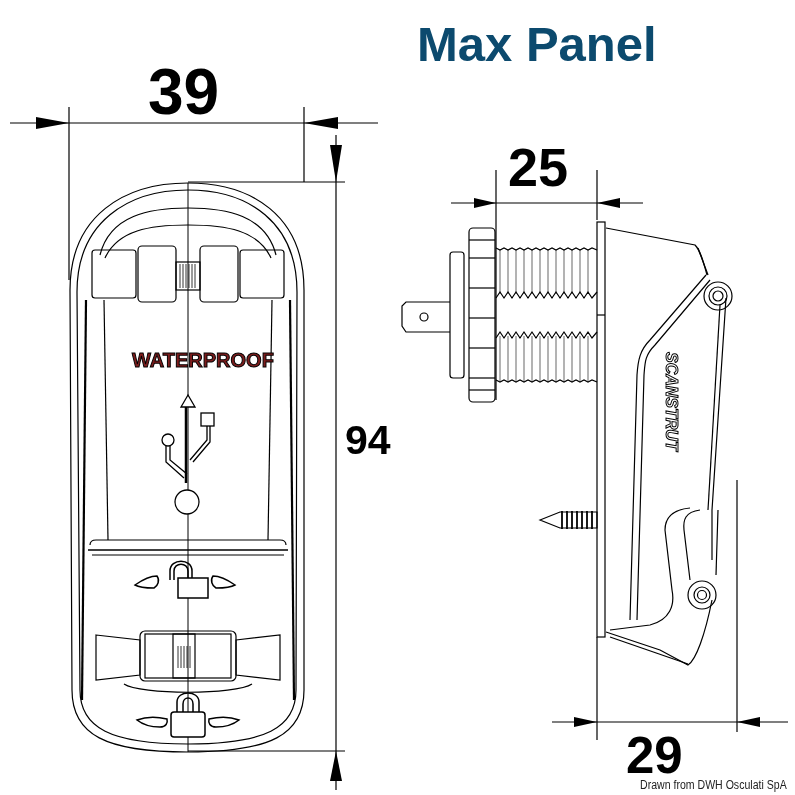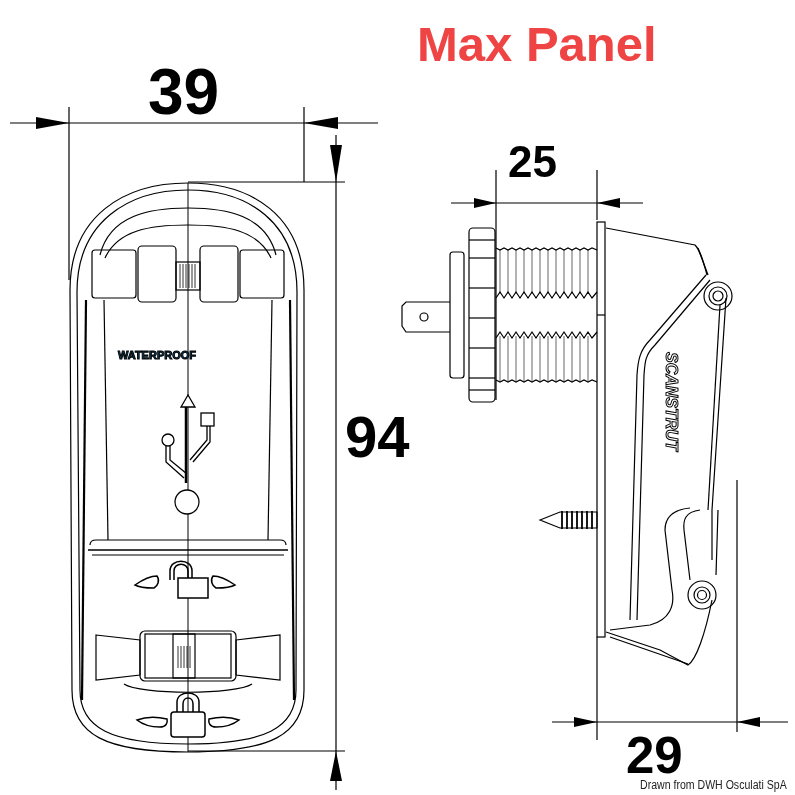--- a/index.html
+++ b/index.html
@@ -2,25 +2,25 @@
 <html><head>
 <meta charset="utf-8">
 <style>
   html, body { margin: 0; padding: 0; background: #ffffff; }
   body { width: 795px; height: 795px; position: relative; overflow: hidden;
          font-family: "Liberation Sans", sans-serif; }
   #drawing { position: absolute; left: 0; top: 0; width: 795px; height: 795px; }
   .dim-label { position: absolute; font-family: "Liberation Sans", sans-serif;
                font-weight: bold; color: #000; line-height: 1; }
   .title { position: absolute; left: 417px; top: 22px; font-family: "Liberation Sans", sans-serif;
-           font-weight: bold; font-size: 49px; line-height: 45px; color: #ef4444; white-space: nowrap; }
+           font-weight: bold; font-size: 49px; line-height: 45px; color: #0c4a6e; white-space: nowrap; }
   .credit { position: absolute; right: 8px; bottom: 3px; font-family: "Liberation Sans", sans-serif;
             font-size: 12px; color: #222; transform: scaleX(0.88); transform-origin: right bottom; }
-  .wp-text { position: absolute; left: 118px; top: 349px; font-family: "Liberation Sans", sans-serif;
-             font-weight: bold; font-size: 11px; color: #0c4a6e; -webkit-text-stroke: 1px #000;
+  .wp-text { position: absolute; left: 132px; top: 349px; font-family: "Liberation Sans", sans-serif;
+             font-weight: bold; font-size: 20px; color: #7f1d1d; -webkit-text-stroke: 1px #000;
              letter-spacing: 0px; }
   .brand { position: absolute; left: 640px; top: 420px; font-family: "Liberation Sans", sans-serif;
            font-weight: bold; font-style: italic; font-size: 16px; color: #fff;
            -webkit-text-stroke: 1px #000; transform: rotate(90deg) ; transform-origin: left top;
            white-space: nowrap; letter-spacing: 0px; }
 </style>
 </head>
 <body>
 
 <svg id="drawing" viewBox="0 0 795 795" xmlns="http://www.w3.org/2000/svg" fill="none" stroke="#000" stroke-width="1.2">
@@ -227,20 +227,20 @@
     <polygon points="574,717 597,722 574,727" fill="#000" stroke="none"></polygon>
     <polygon points="760,717 737,722 760,727" fill="#000" stroke="none"></polygon>
   </g>
 </svg>
 
 <div class="title">
   <div>Max Panel</div>
 </div>
 
 <div class="dim-label" style="left:148px; top:60px; font-size:64px;">39</div>
-<div class="dim-label" style="left:345px; top:408px; font-size:58px;">94</div>
-<div class="dim-label" style="left:508px; top:140px; font-size:44px;">25</div>
+<div class="dim-label" style="left:345px; top:420px; font-size:41px;">94</div>
+<div class="dim-label" style="left:508px; top:140px; font-size:54px;">25</div>
 <div class="dim-label" style="left:626px; top:730px; font-size:51px;">29</div>
 
 <div class="wp-text">WATERPROOF</div>
 <div class="brand" style="left:680px; top:352px;">SCANSTRUT</div>
 
 <div class="credit">Drawn from DWH Osculati SpA</div>
 
 </body></html>

